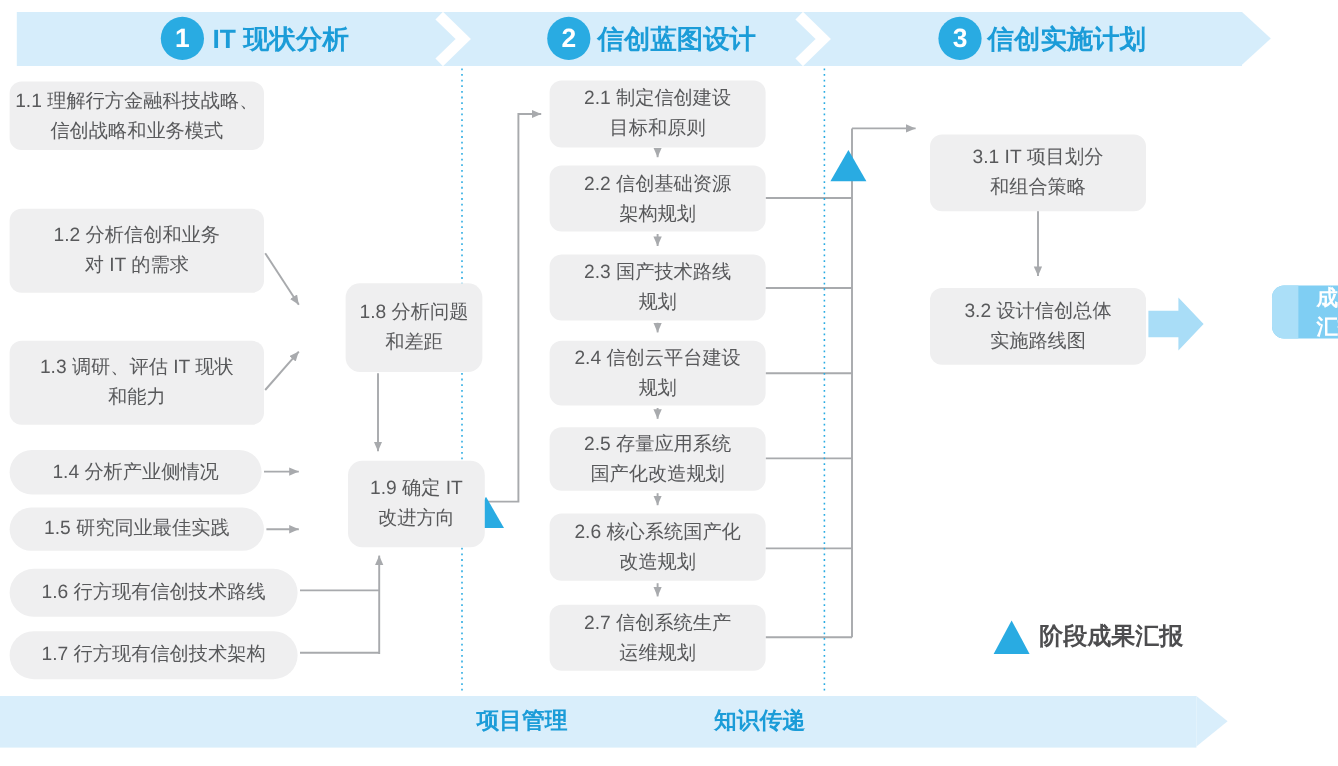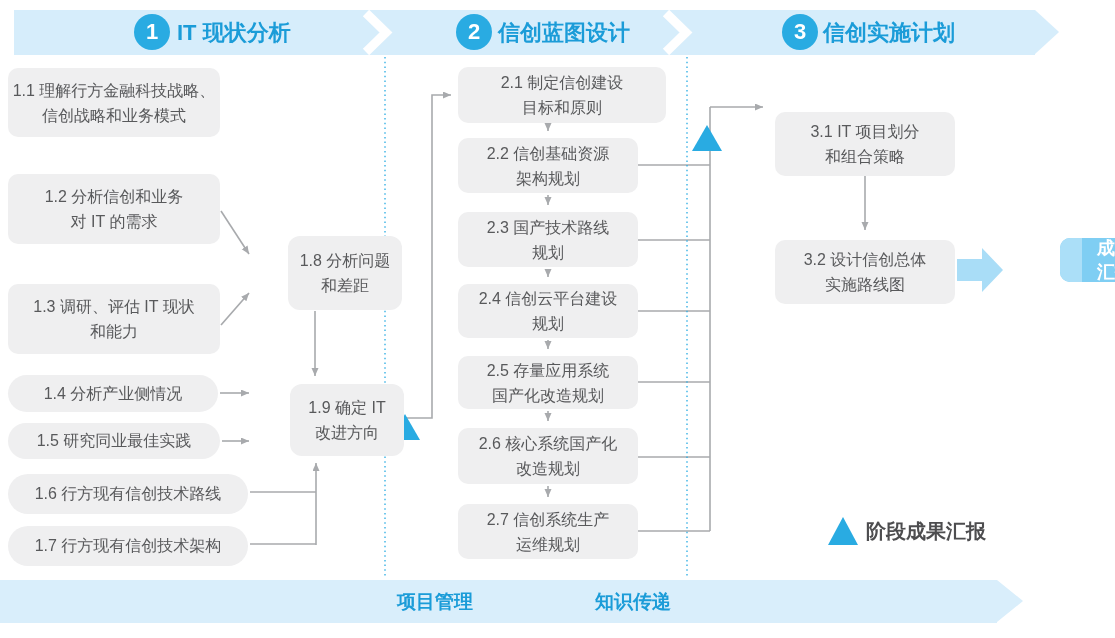--- a/index.html
+++ b/index.html
@@ -90,36 +90,36 @@
 
   <div class="phase-badge layer3 abs" style="left:134px;top:14px;"><span>1</span></div>
   <div class="phase-label layer3" style="left:177px;top:21px;">IT 现状分析</div>
 
   <div class="phase-badge layer3 abs" style="left:456px;top:14px;"><span>2</span></div>
   <div class="phase-label layer3" style="left:498px;top:21px;">信创蓝图设计</div>
 
   <div class="phase-badge layer3 abs" style="left:782px;top:14px;"><span>3</span></div>
   <div class="phase-label layer3" style="left:823px;top:21px;">信创实施计划</div>
 
-  <div class="box layer3" style="left:8px;top:68px;width:212px;height:69px;">1.1 理解行方金融科技战略、
+  <div class="box layer3" style="left:8px;top:68px;width:212px;height:57px;">1.1 理解行方金融科技战略、
 信创战略和业务模式</div>
   <div class="box layer3" style="left:8px;top:174px;width:212px;height:70px;">1.2 分析信创和业务
 对 IT 的需求</div>
   <div class="box layer3" style="left:8px;top:284px;width:212px;height:70px;">1.3 调研、评估 IT 现状
 和能力</div>
   <div class="pill layer3" style="left:8px;top:375px;width:210px;height:37px;">1.4 分析产业侧情况</div>
   <div class="pill layer3" style="left:8px;top:423px;width:212px;height:36px;">1.5 研究同业最佳实践</div>
   <div class="pill layer3" style="left:8px;top:474px;width:240px;height:40px;text-align:right;">1.6 行方现有信创技术路线</div>
   <div class="pill layer3" style="left:8px;top:526px;width:240px;height:40px;">1.7 行方现有信创技术架构</div>
   <div class="box small layer3" style="left:256px;top:236px;width:114px;height:74px;">1.8 分析问题
 和差距</div>
   <div class="box small layer3" style="left:258px;top:384px;width:114px;height:72px;">1.9 确定 IT
 改进方向</div>
 
-  <div class="box layer3" style="left:458px;top:67px;width:208px;height:56px;">2.1 制定信创建设
+  <div class="box layer3" style="left:458px;top:67px;width:180px;height:56px;">2.1 制定信创建设
 目标和原则</div>
   <div class="box layer3" style="left:458px;top:138px;width:180px;height:55px;">2.2 信创基础资源
 架构规划</div>
   <div class="box layer3" style="left:458px;top:212px;width:180px;height:55px;">2.3 国产技术路线
 规划</div>
   <div class="box layer3" style="left:458px;top:284px;width:180px;height:54px;">2.4 信创云平台建设
 规划</div>
   <div class="box layer3" style="left:458px;top:356px;width:180px;height:53px;">2.5 存量应用系统
 国产化改造规划</div>
   <div class="box layer3" style="left:458px;top:428px;width:180px;height:56px;">2.6 核心系统国产化

